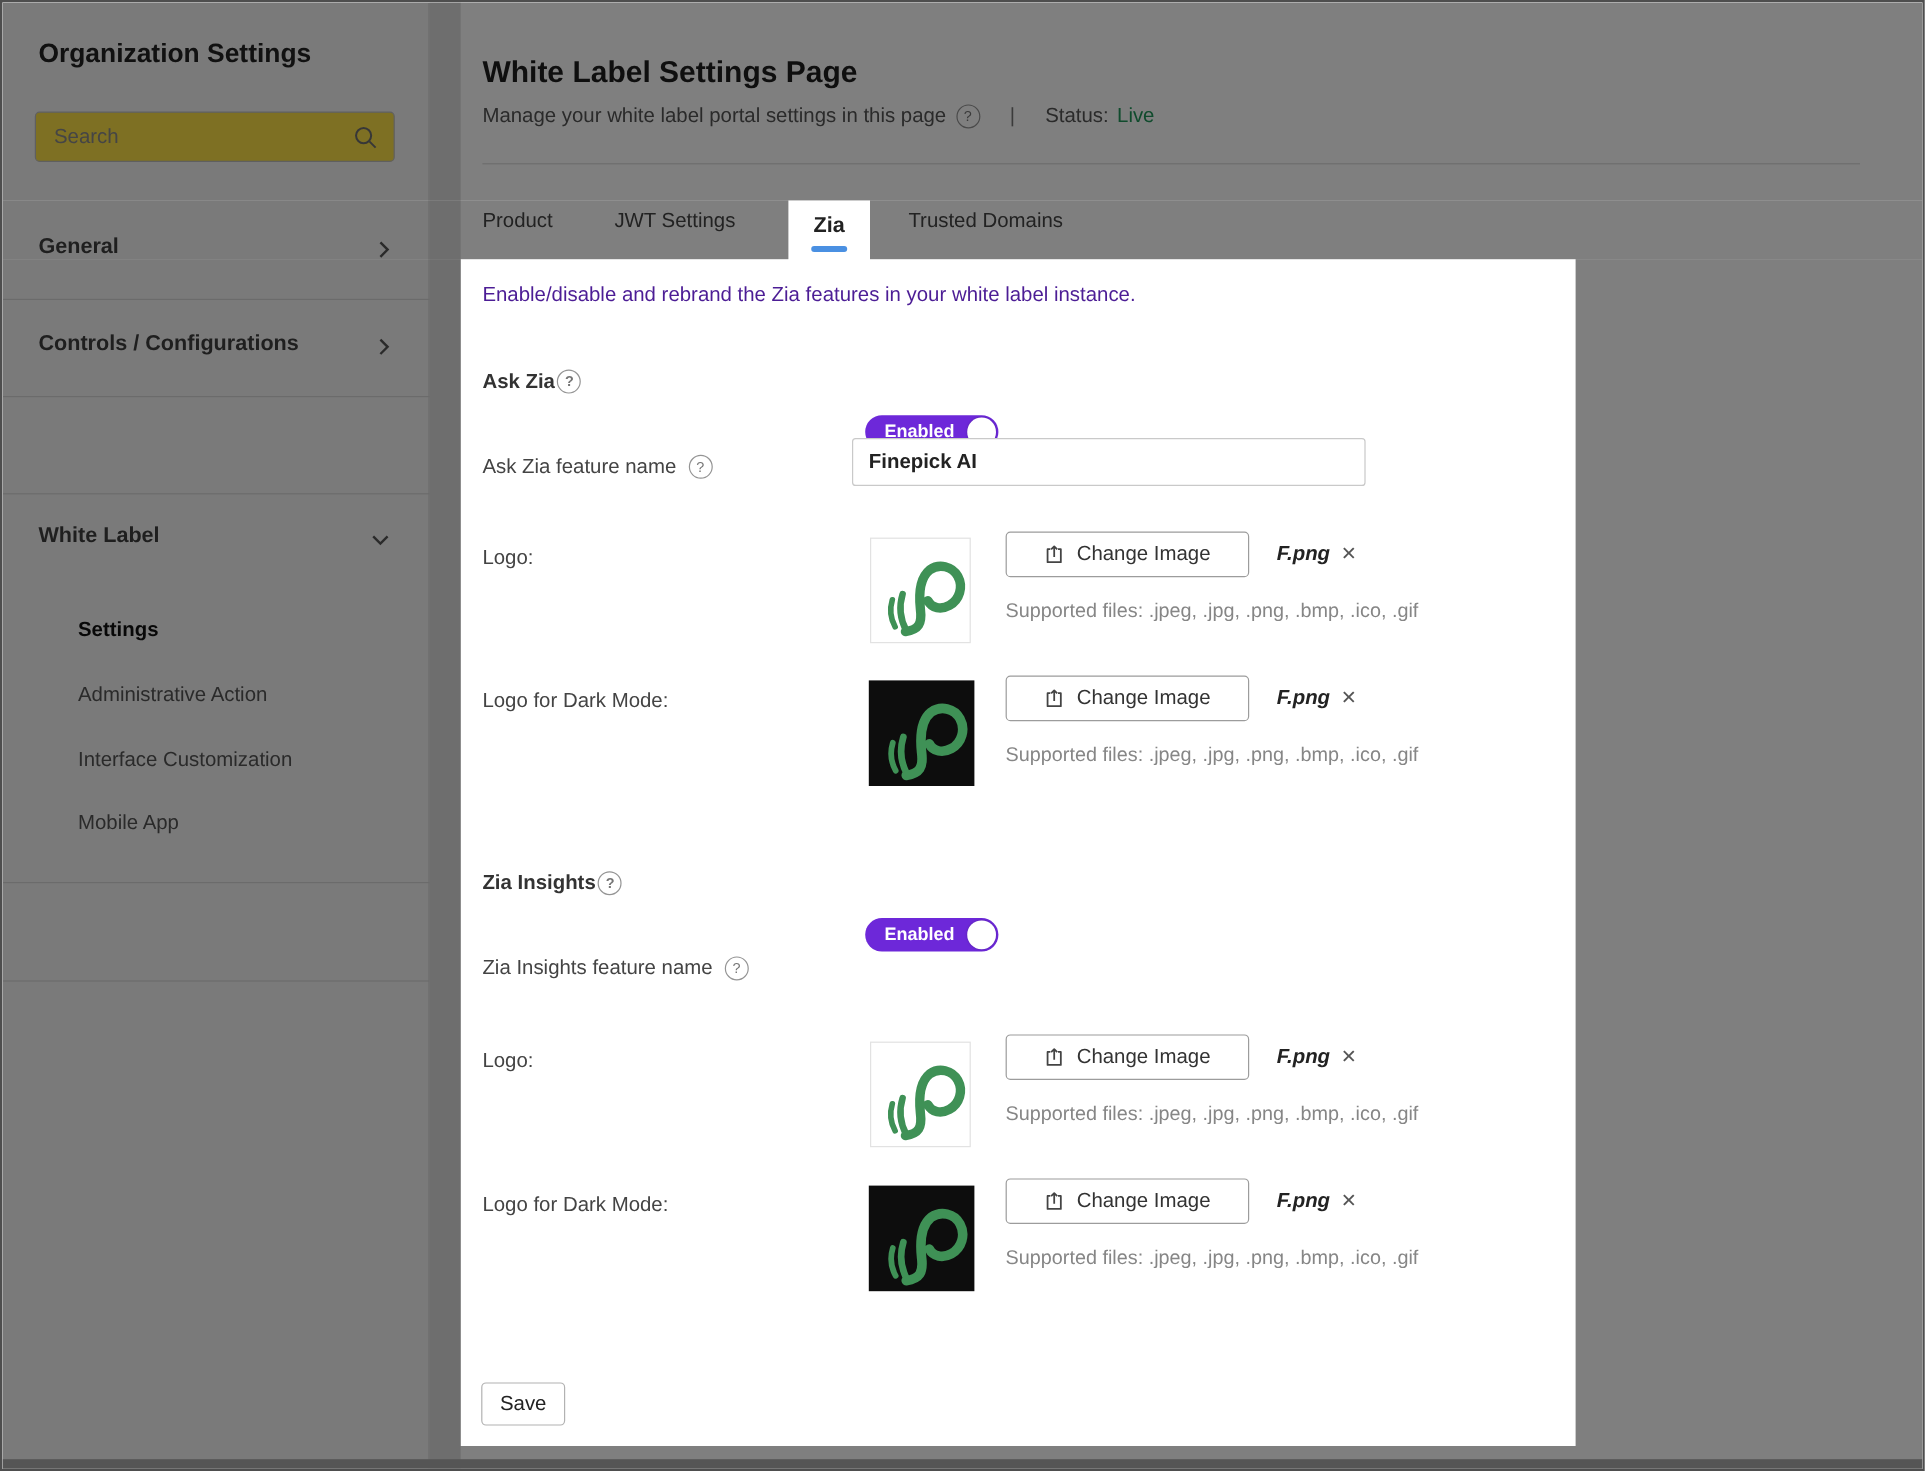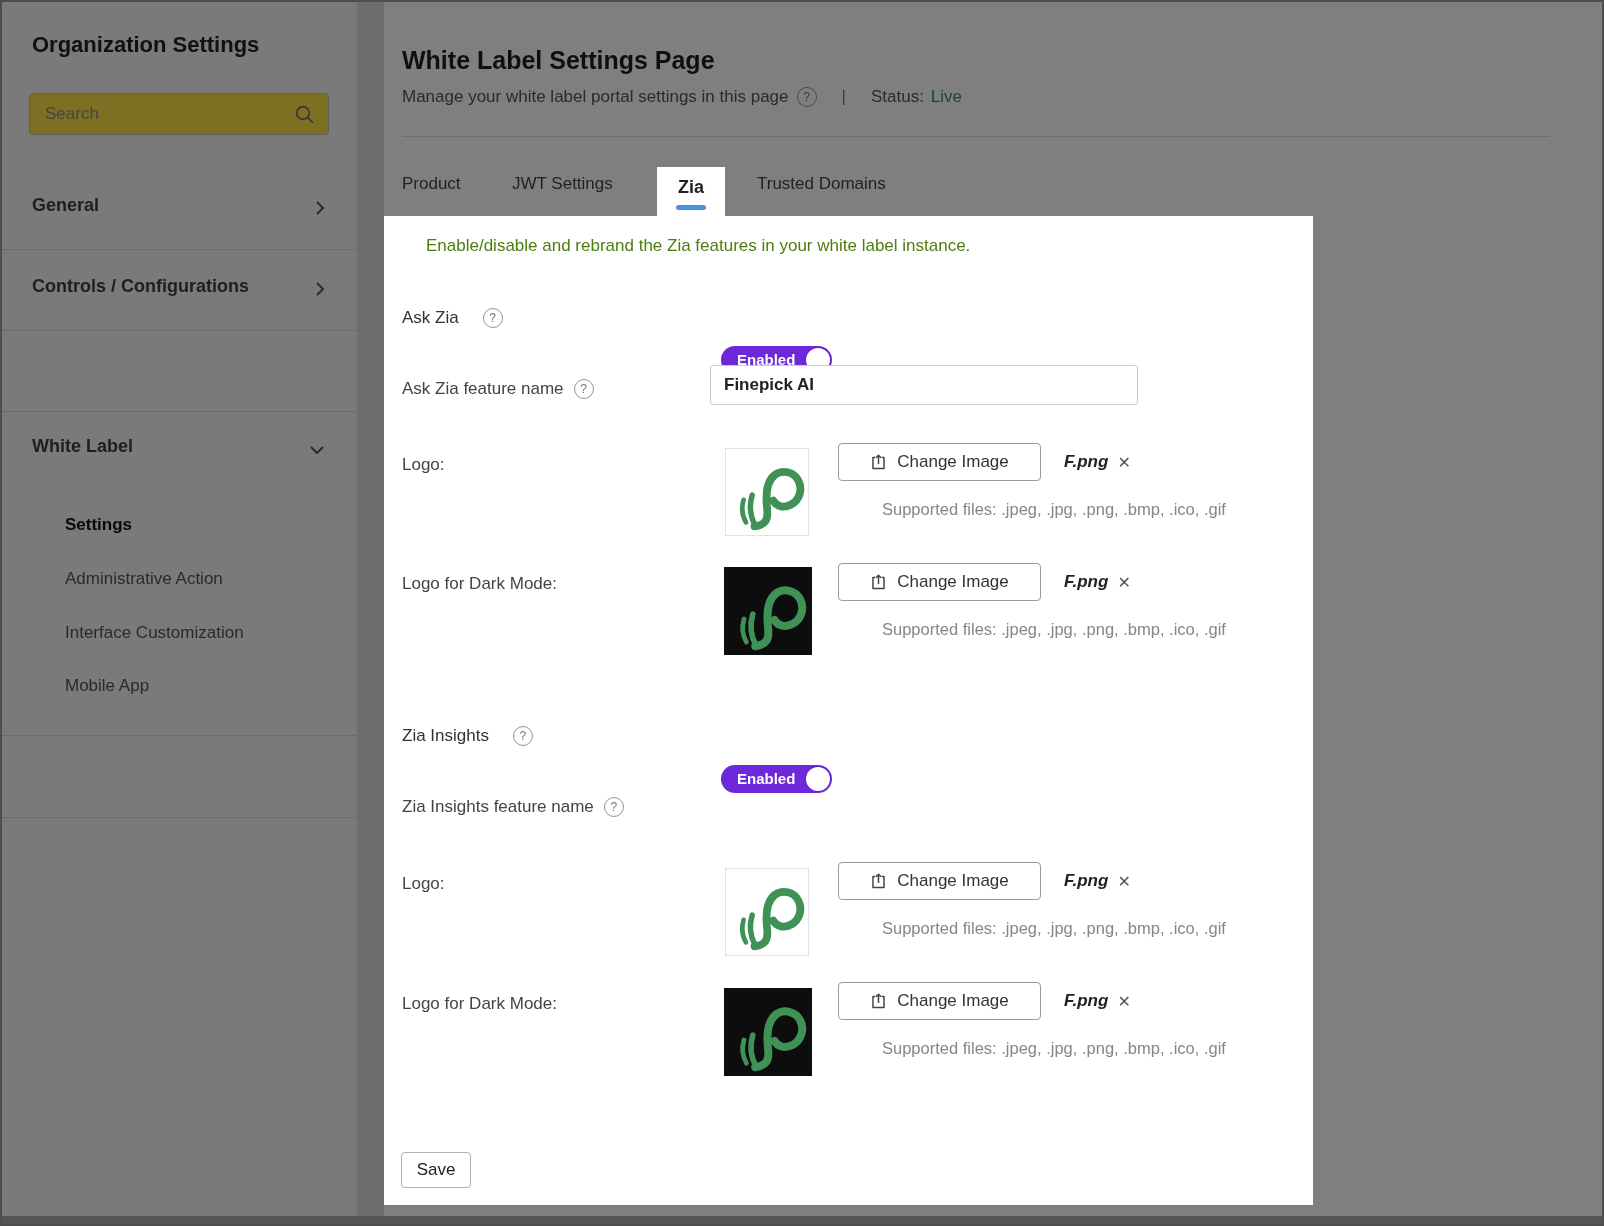--- a/index.html
+++ b/index.html
@@ -28,34 +28,34 @@
   .pg-sub .help{margin-left:8px;}
   .pg-sub .sep{margin:0 25px;color:#777;}
   .pg-sub .status-v{color:#21965a;margin-left:7px;}
   .hdr-div{position:absolute;left:18px;top:134px;width:1148px;height:1px;background:#dadada;}
   .tab{position:absolute;top:172px;font-size:17px;color:#454545;}
   #tab-zia{position:absolute;left:273px;top:165px;width:68px;height:50px;background:#fff;border-radius:8px 8px 0 0;text-align:center;}
   #tab-zia .t{position:absolute;left:0;width:100%;top:10px;font-size:18px;font-weight:bold;color:#222;}
   #tab-zia .ul{position:absolute;left:19px;top:38px;width:30px;height:5px;border-radius:3px;background:#4a90e2;}
   
   #panel{position:absolute;left:0px;top:214px;width:929px;height:989px;background:#fff;}
-  .desc{position:absolute;left:18px;top:20px;font-size:17px;color:#4d7c0f;margin-left:24px;}
-  .blabel{position:absolute;left:18px;display:flex;align-items:flex-start;gap:24px;font-size:17px;font-weight:normal;color:#333;}
+  .desc{position:absolute;left:18px;top:20px;font-size:17px;color:#4c1d95;}
+  .blabel{position:absolute;left:18px;display:flex;align-items:flex-start;gap:2px;font-size:17px;font-weight:bold;color:#333;}
   .rlabel{position:absolute;left:18px;display:flex;align-items:flex-start;gap:10px;font-size:17px;color:#444;}
   .toggle{position:absolute;left:337px;width:111px;height:28px;border-radius:14px;background:#6d28d9;cursor:pointer;margin-top:44px;}
   .toggle .txt{position:absolute;left:16px;top:5px;font-size:15px;font-weight:bold;color:#fff;}
   .toggle .knob{position:absolute;right:2px;top:2px;width:24px;height:24px;border-radius:50%;background:#fff;box-shadow:0 0 2px rgba(0,0,0,.25);}
   .tinput{position:absolute;left:326px;width:428px;height:40px;border:1px solid #c9c9c9;border-radius:3px;background:#fff;padding:0 13px;font-size:17px;font-weight:600;color:#222;outline:none;}
   .imgbox{position:absolute;left:341px;width:84px;height:88px;background:#fff;border:1px solid #e2e2e2;display:flex;align-items:center;justify-content:center;}
   .imgbox.dark{left:340px;width:88px;height:88px;background:#0d0d0d;border:none;}
   .cbtn{position:absolute;left:454px;width:203px;height:38px;background:#fff;border:1px solid #9c9c9c;border-radius:4px;display:flex;align-items:center;justify-content:center;gap:10px;font-size:17px;color:#333;cursor:pointer;}
   .frow{position:absolute;left:680px;height:24px;display:flex;align-items:center;gap:9px;}
   .fname{font-size:17px;font-weight:bold;font-style:italic;color:#222;}
   .fx{font-size:16px;color:#555;cursor:pointer;}
-  .supp{position:absolute;left:454px;font-size:16.5px;color:#868686;margin-left:44px;}
+  .supp{position:absolute;left:454px;font-size:16.5px;color:#868686;}
   .savebtn{position:absolute;left:17px;top:912px;width:70px;height:36px;background:#fff;border:1px solid #b2b2b2;border-radius:4px;font-size:17px;color:#222;cursor:pointer;margin-top:24px;}
   
   .dim{position:absolute;background:rgba(0,0,0,0.5);pointer-events:none;z-index:50;}
   #bottom-strip{position:absolute;left:0;top:1214px;width:1604px;height:10px;background:#ababab;}
   svg{display:block;}
 </style>
 </head>
 <body>
 
 <div id="shot">

